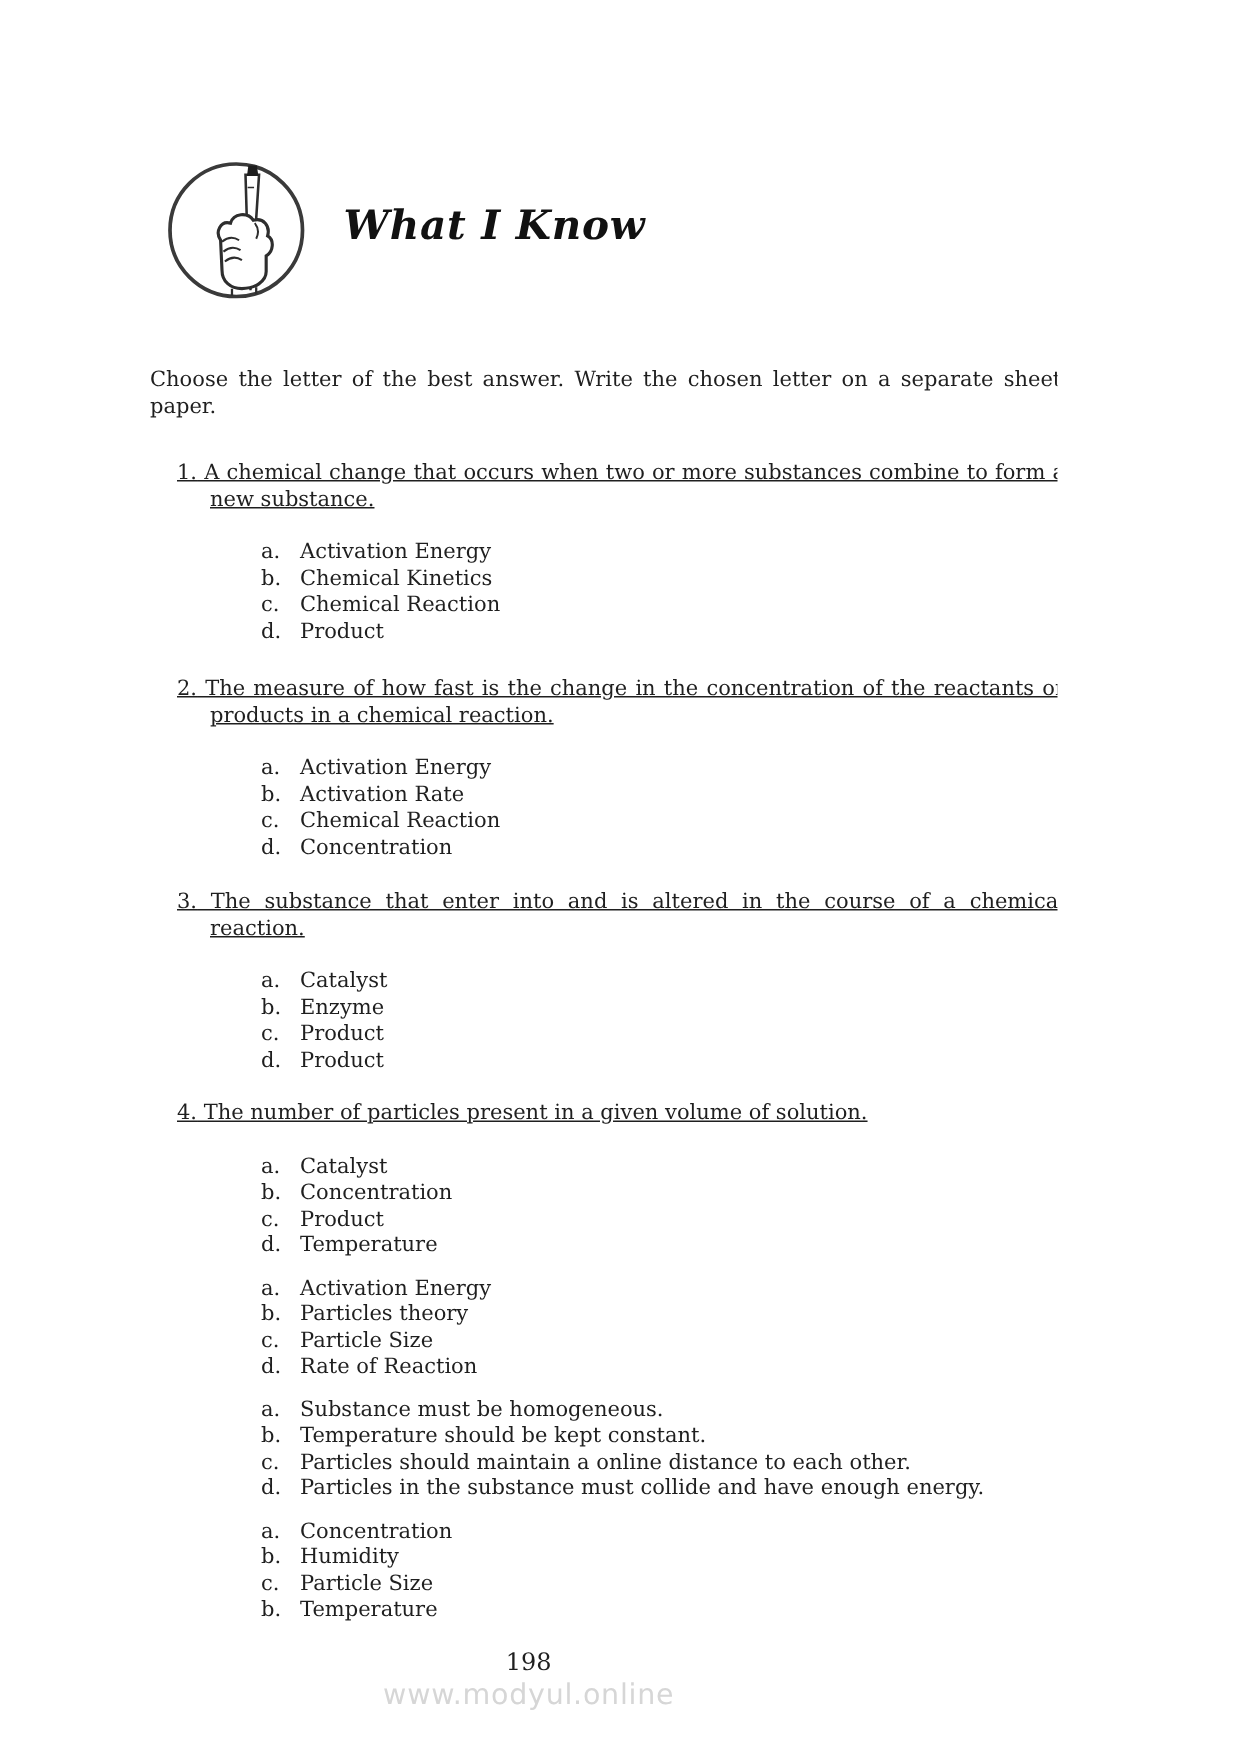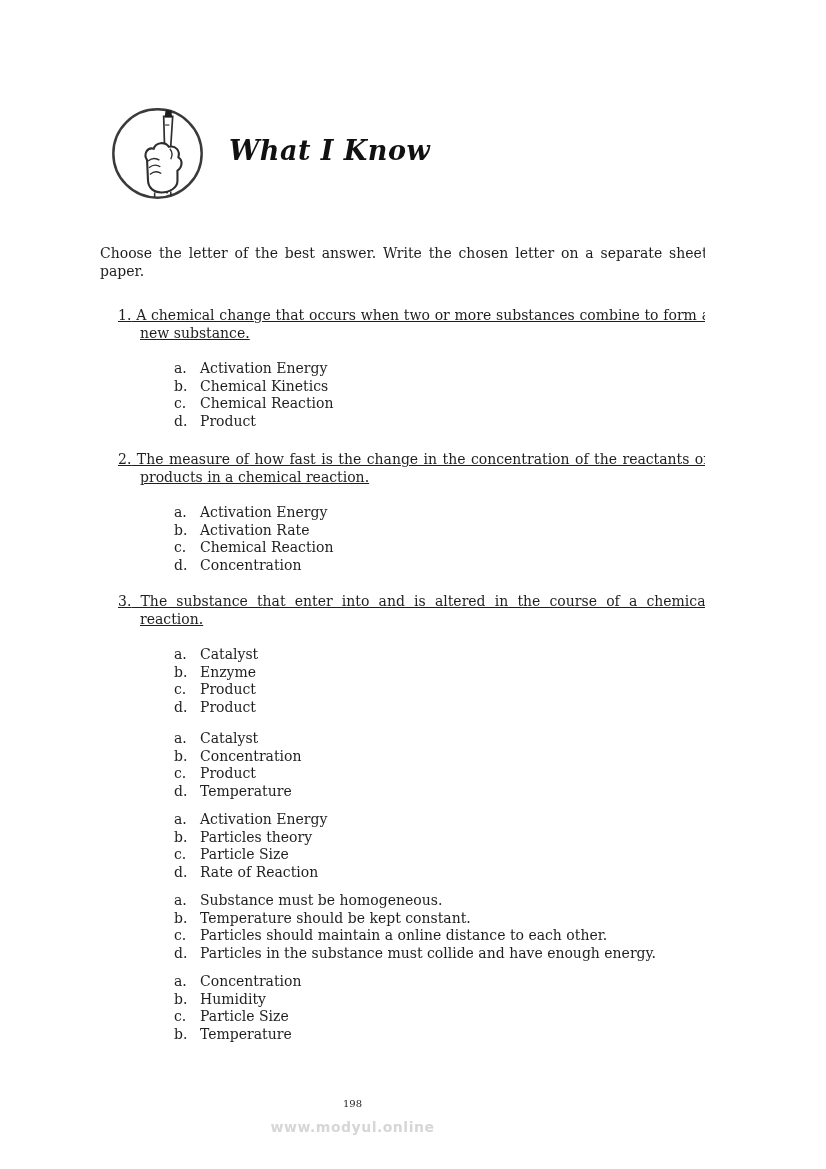--- a/index.html
+++ b/index.html
@@ -57,34 +57,33 @@
   .options { margin-left: 74px; }
   .option { display: flex; }
   .opt-letter { width: 26px; flex: 0 0 auto; }
   .opt-text { flex: 1 1 auto; }
   .page-number {
     position: absolute;
     top: 1098px;
     left: 0;
     width: 100%;
     text-align: center;
-    font-size: 10px;
+    font-size: 16px;
     color: #1f1f1f;
   }
   .watermark {
     position: absolute;
     top: 1119px;
     left: 0;
     width: 100%;
     text-align: center;
     font-family: "DejaVu Sans", sans-serif;
-    font-size: 14px;
+    font-size: 19px;
     letter-spacing: 0.5px;
     color: #d6d6d6;
-    font-weight: bold;
   }
 </style>
 </head>
 <body>
 
 <div class="page">
 
   <div class="header">
     <div class="icon-wrap">
       <svg viewBox="0 0 100 100" xmlns="http://www.w3.org/2000/svg">
@@ -167,20 +166,21 @@
               <span class="opt-letter">c.</span>
               <span class="opt-text">Product</span>
             </div>
             <div class="option">
               <span class="opt-letter">d.</span>
               <span class="opt-text">Product</span>
             </div>
           </div>
         </div>
         <div class="question">
+          <p class="q-text"><span class="q-num">4.</span> The number of particles present in a given volume of solution.</p>
           <div class="options">
             <div class="option">
               <span class="opt-letter">a.</span>
               <span class="opt-text">Catalyst</span>
             </div>
             <div class="option">
               <span class="opt-letter">b.</span>
               <span class="opt-text">Concentration</span>
             </div>
             <div class="option">

